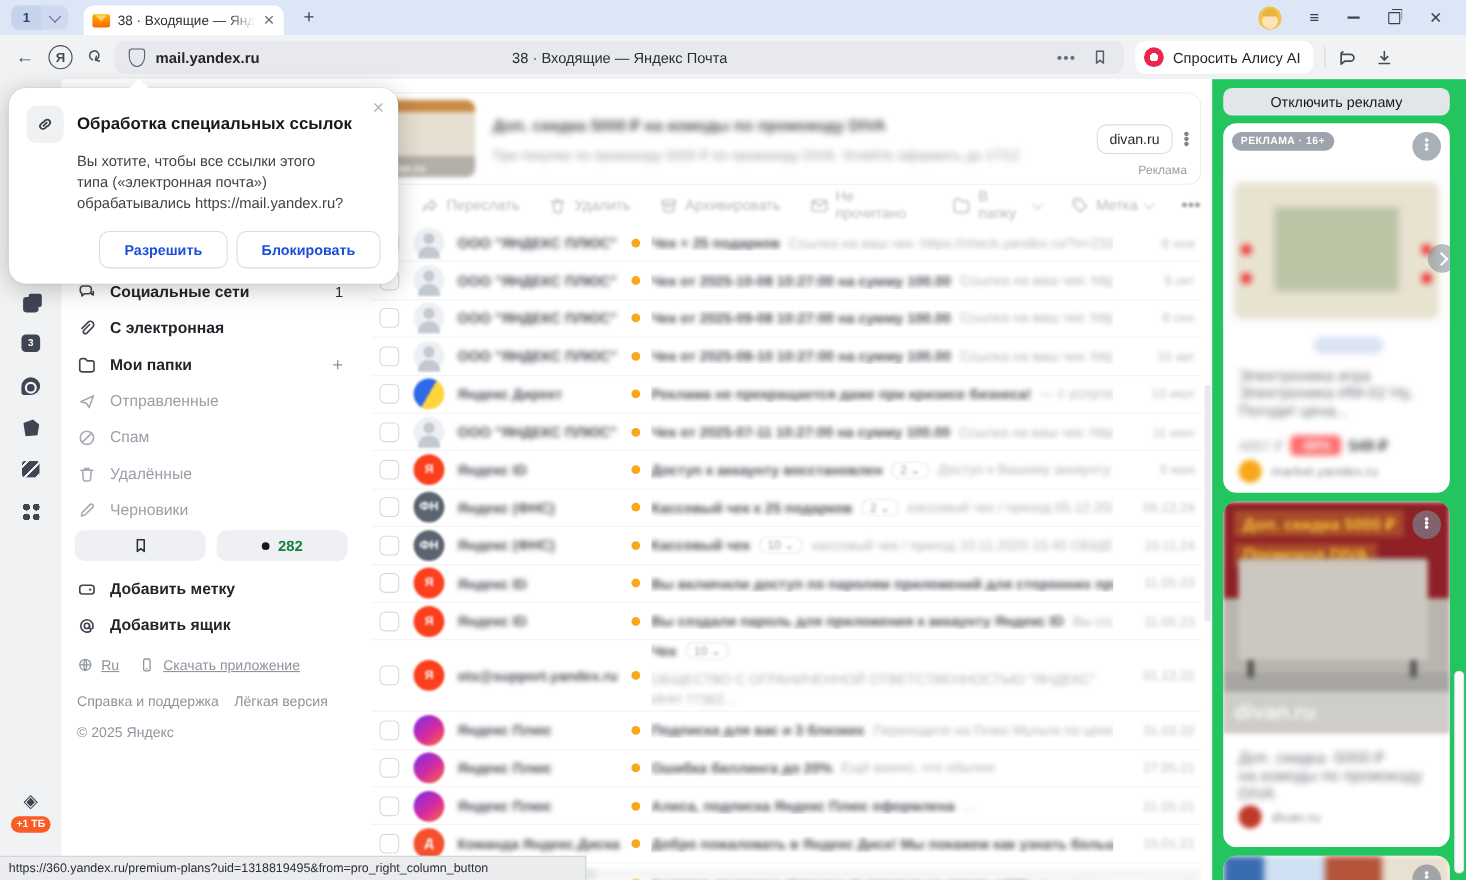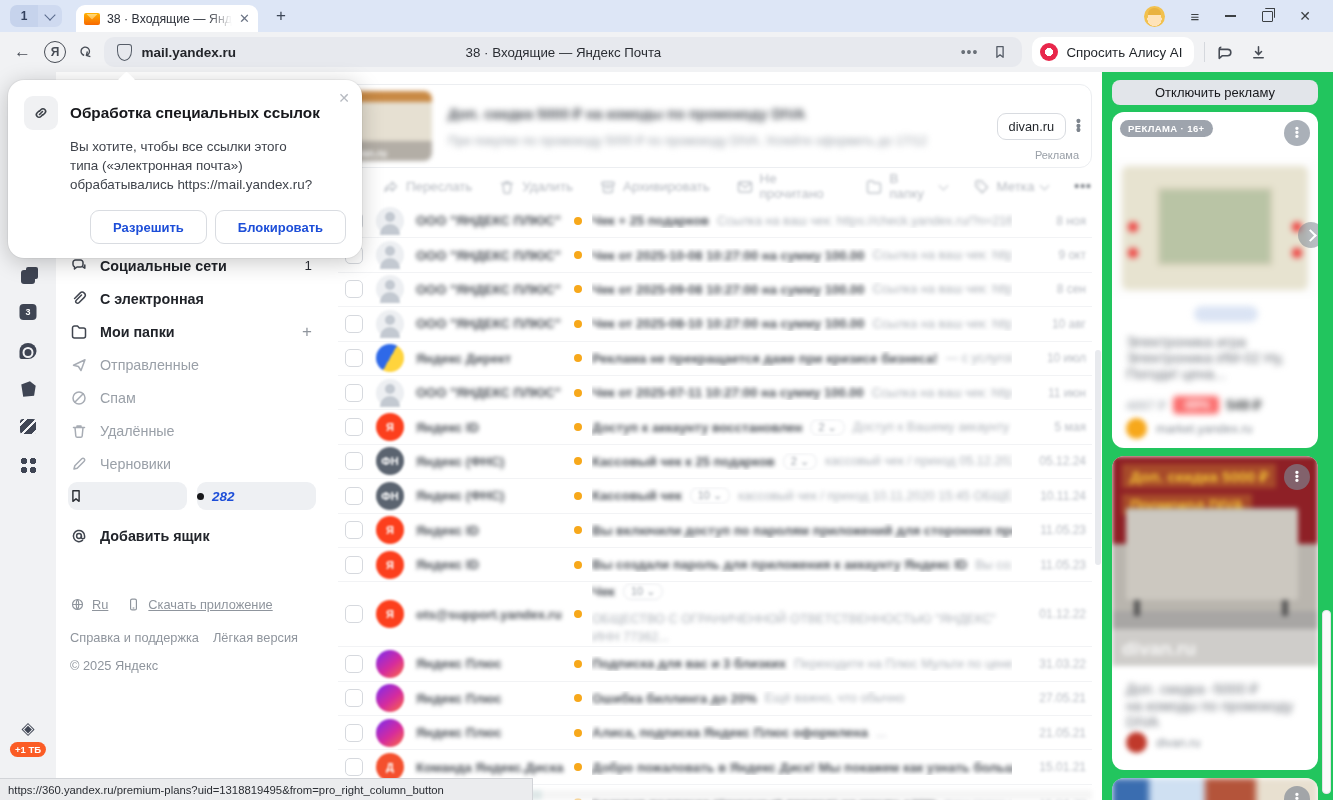--- a/index.html
+++ b/index.html
@@ -70,22 +70,22 @@
   .sidebar{position:absolute;top:72px;left:56px;width:274px;bottom:0;background:#fff;}
   .folders{position:absolute;top:144px;left:0;right:0;}
   .frow{height:33px;display:flex;align-items:center;padding:0 18px 0 14px;gap:12px;font-size:14.3px;color:#21242a;font-weight:bold;}
   .frow .fic{color:#40454f;width:18px;height:18px;flex:none;}
   .frow.muted{color:#9aa0a8;font-weight:normal;}
   .frow.muted .fic{color:#a7acb4;}
   .fcount{margin-left:auto;font-size:13.3px;font-weight:normal;color:#2b2e34;display:flex;align-items:center;gap:7px;}
   .fdot{width:5px;height:5px;border-radius:50%;background:#d8dce1;}
   .fplus{margin-left:auto;font-size:17px;color:#8f959d;font-weight:normal;}
   .pillrow{position:absolute;top:410px;left:12px;right:14px;display:flex;gap:10px;}
-  .pill{flex:1;height:28px;background:#eef0f3;border-radius:9px;display:flex;align-items:center;justify-content:flex-start;gap:8px;
-        font-size:13.5px;font-weight:bold;color:#1d4ed8;font-style:italic;}
+  .pill{flex:1;height:28px;background:#eef0f3;border-radius:9px;display:flex;align-items:center;justify-content:center;gap:8px;
+        font-size:13.5px;font-weight:bold;color:#15803d;}
   .bdot{width:7px;height:7px;border-radius:50%;background:#17181a;}
   .addrow{height:33px;display:flex;align-items:center;gap:12px;padding-left:14px;font-size:14.3px;font-weight:bold;color:#21242a;}
   .addrow .fic{color:#40454f;}
   .sfoot{position:absolute;left:14px;right:10px;color:#8f959d;font-size:12.8px;}
   .sfoot a{color:#8f959d;text-decoration:none;}
   .frowlink{display:flex;align-items:center;gap:7px;text-decoration:underline;}
   
   .popup{position:absolute;left:8px;top:80px;width:322px;background:#fff;border-radius:16px;z-index:60;
          box-shadow:0 4px 22px rgba(0,0,0,.22),0 0 0 1px rgba(0,0,0,.04);padding:16px 16px 14px;}
   .popup .notch{position:absolute;left:112px;top:-6px;width:13px;height:13px;background:#fff;transform:rotate(45deg);border-radius:2px;}
@@ -340,20 +340,27 @@
           <path d="M5.5 3h7v12L9 12.2 5.5 15z"></path>
         </svg>
     </div>
     <div class="pill">
       <div class="bdot"></div>
       <span>282</span>
     </div>
   </div>
   <div class="abs" style="top:447px;left:0;right:0;">
     <div class="addrow">
+      <svg class="ic fic" width="18" height="18" viewBox="0 0 18 18" fill="none" stroke="currentColor" stroke-width="1.5">
+          <rect x="2.5" y="5" width="13" height="8" rx="2.5"></rect>
+          <circle cx="12" cy="9" r="1.1" fill="currentColor" stroke="none"></circle>
+        </svg>
+      <span>Добавить метку</span>
+    </div>
+    <div class="addrow">
       <svg class="ic fic" width="18" height="18" viewBox="0 0 18 18" fill="none" stroke="currentColor" stroke-width="1.5" stroke-linecap="round">
           <circle cx="9" cy="9" r="2.4"></circle>
           <path d="M11.4 9v1.2a1.6 1.6 0 0 0 3.2 0V9a5.6 5.6 0 1 0-2.1 4.4"></path>
         </svg>
       <span>Добавить ящик</span>
     </div>
   </div>
   <div class="sfoot" style="top:525px;display:flex;gap:18px;align-items:center;">
     <span class="frowlink">
       <svg class="ic" width="15" height="15" viewBox="0 0 18 18" fill="none" stroke="currentColor" stroke-width="1.4">

